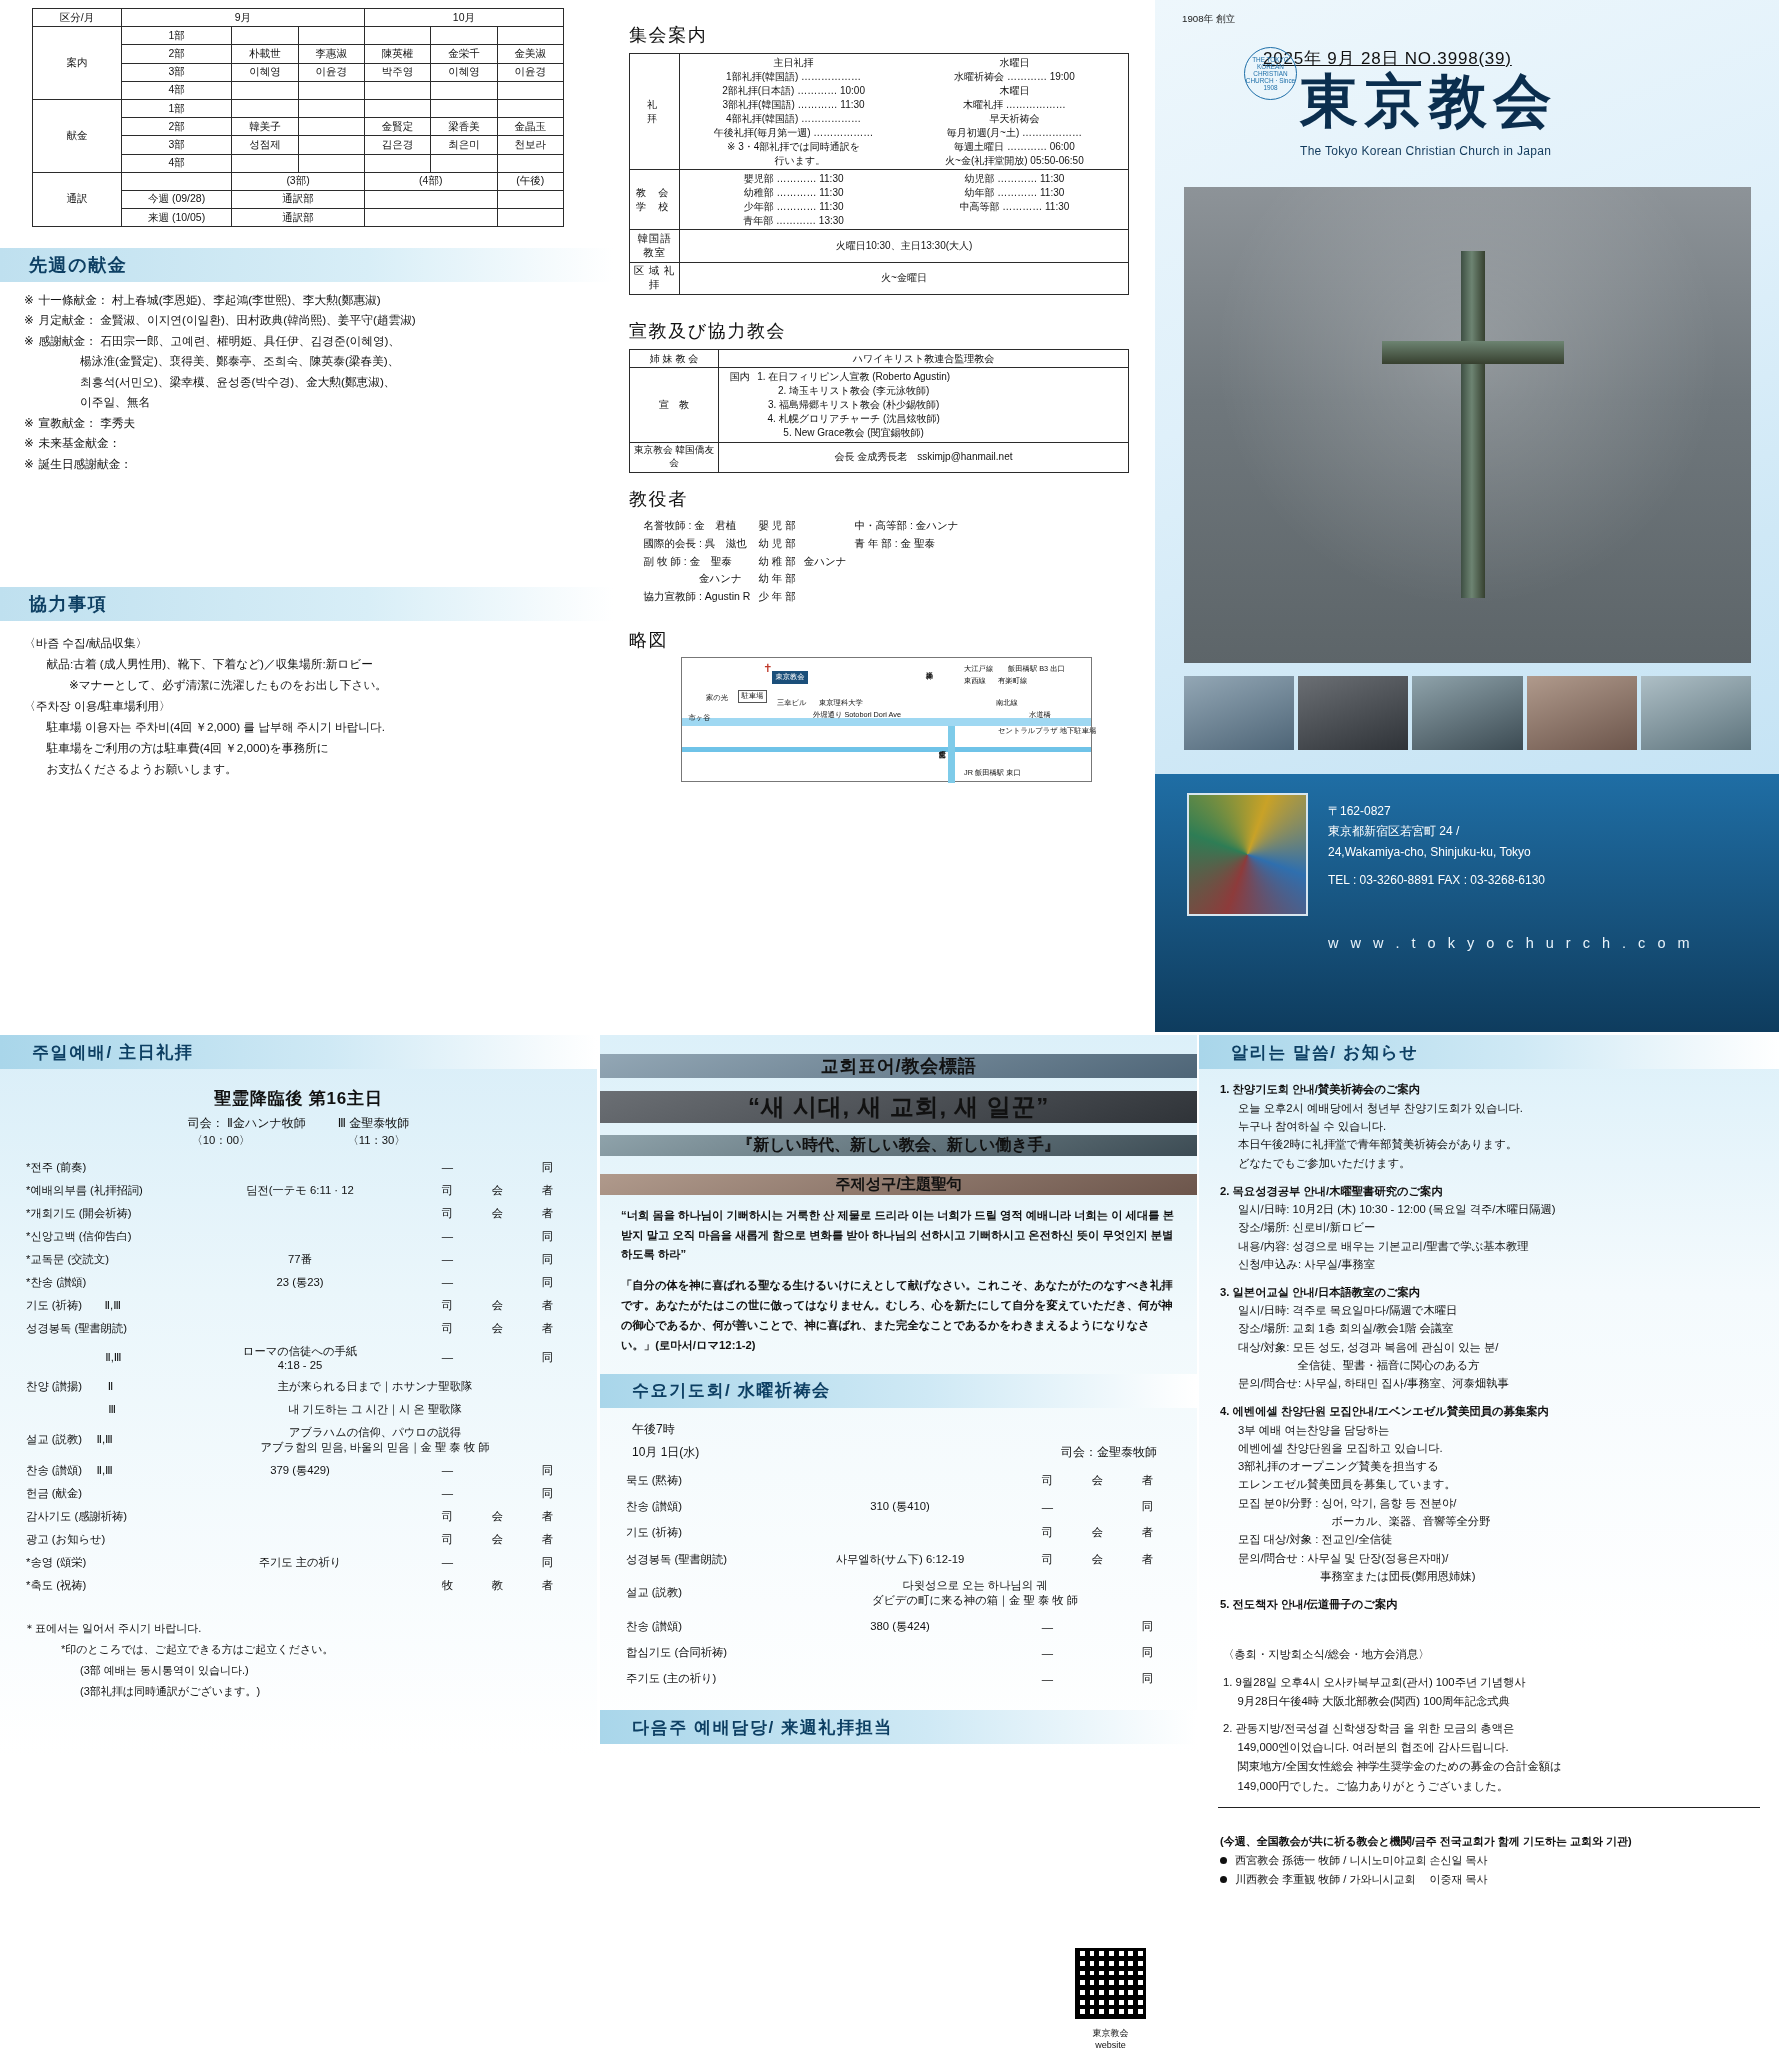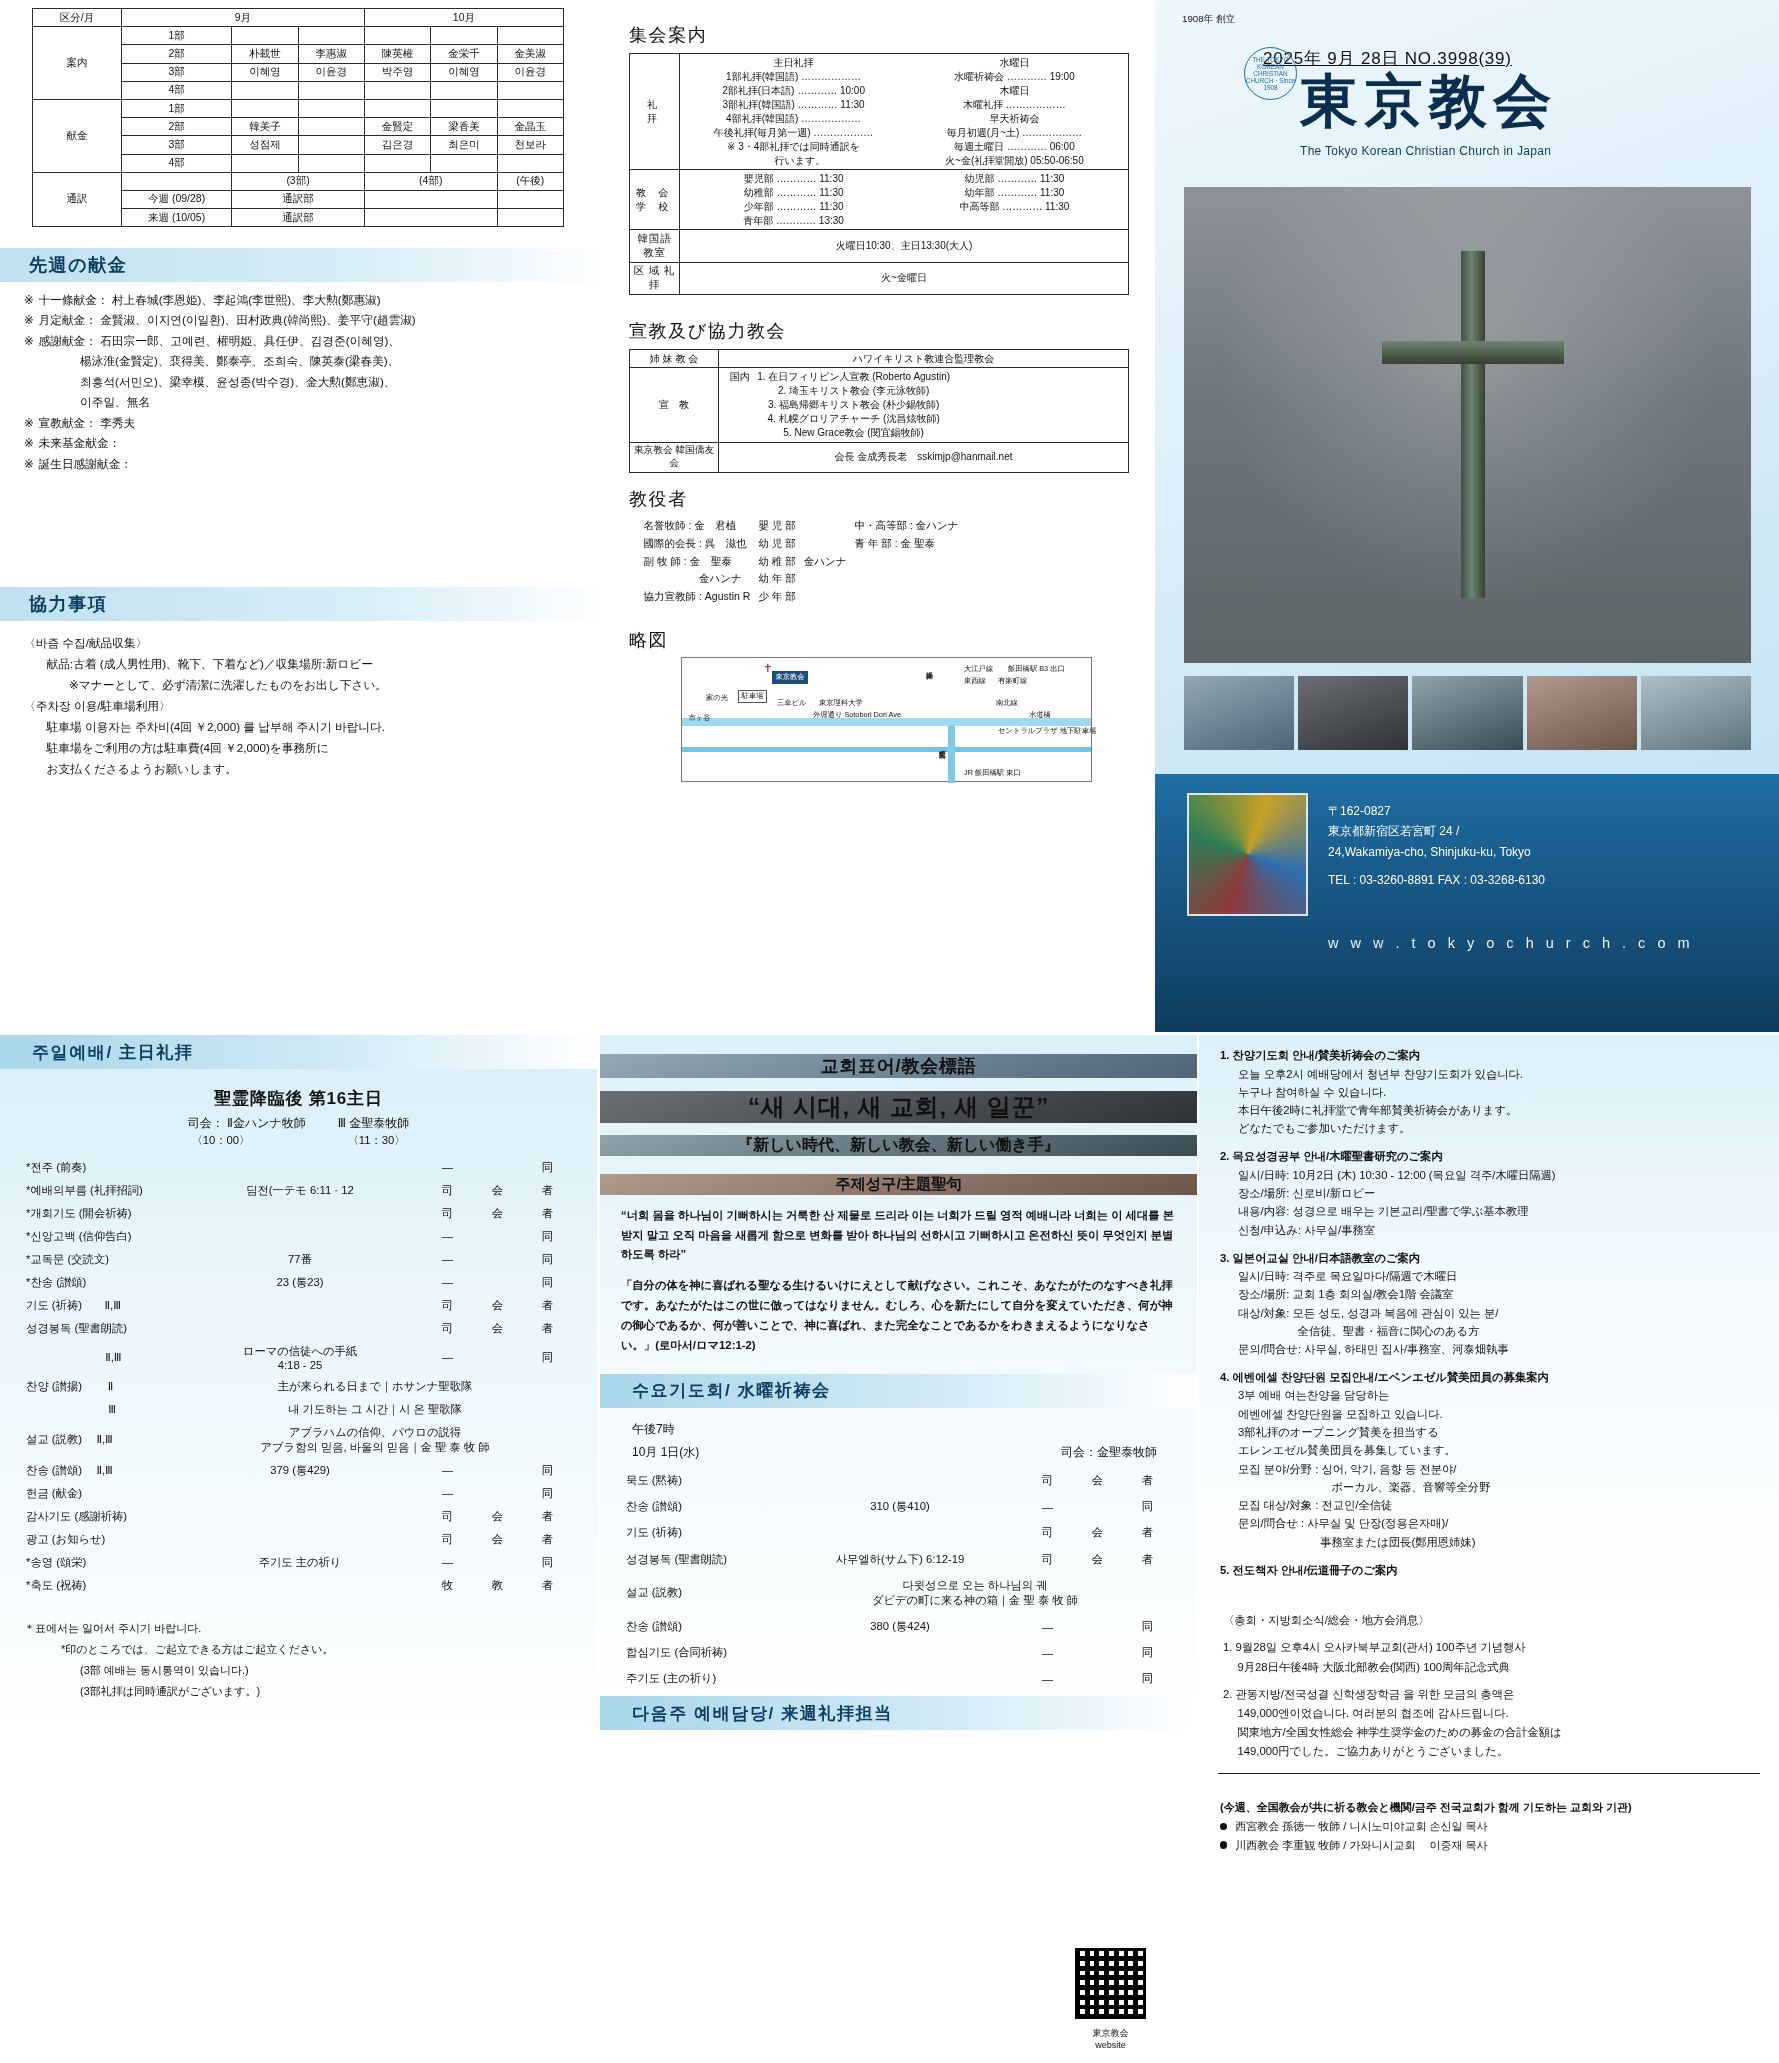--- a/index.html
+++ b/index.html
@@ -732,28 +732,29 @@
         <tr>
           <td class="oname">주기도 (主の祈り)</td>
           <td class="omid"></td>
           <td class="or1">—</td>
           <td class="or2"></td>
           <td class="or3">同</td>
         </tr>
       </tbody>
         </table>
 
-      <div class="bbar" style="margin-top:4px">다음주 예배담당/ 来週礼拝担当</div>
+      <div class="bbar" style="margin-top:18px">다음주 예배담당/ 来週礼拝担当</div>
 
       <div class="qr"></div>
       <div class="qrlabel" style="white-space:pre-line">東京教会
 website</div>
     </div>
 
     <div class="b3">
+      <div class="bbar">알리는 말씀/ お知らせ</div>
       <div class="nlist">
 
         <div class="nitem">
           <div class="h">1. 찬양기도회 안내/賛美祈祷会のご案内</div>
           <div class="b">오늘 오후2시 예배당에서 청년부 찬양기도회가 있습니다.</div>
           <div class="b">누구나 참여하실 수 있습니다.</div>
           <div class="b">本日午後2時に礼拝堂で青年部賛美祈祷会があります。</div>
           <div class="b">どなたでもご参加いただけます。</div>
         </div>
 

